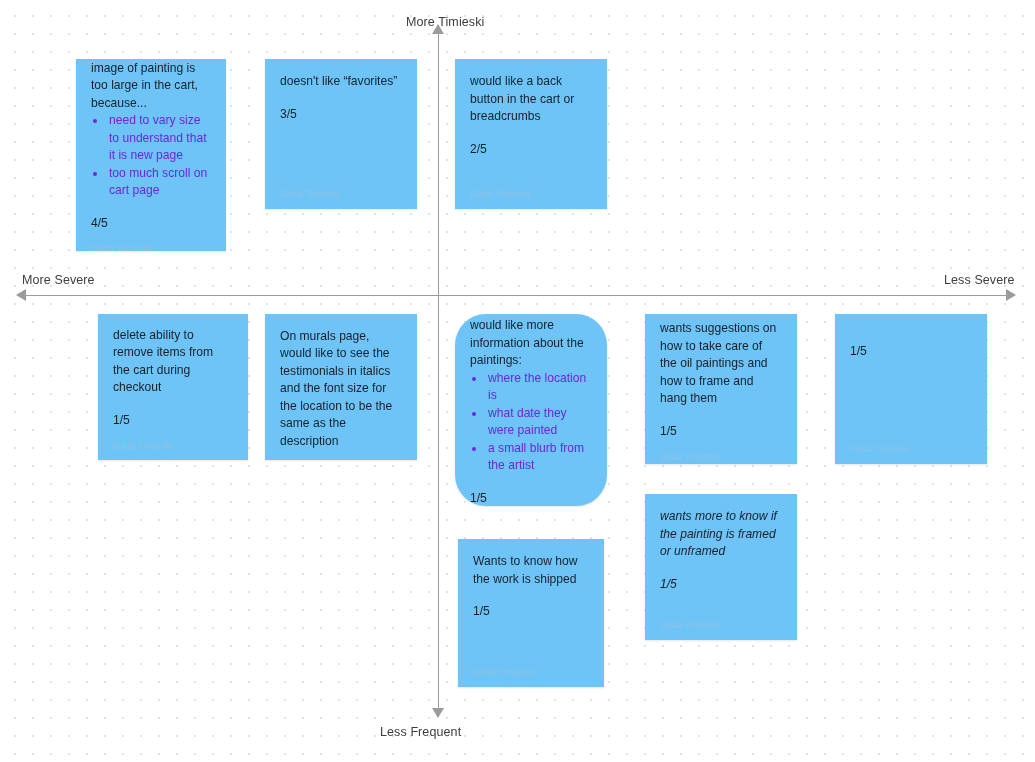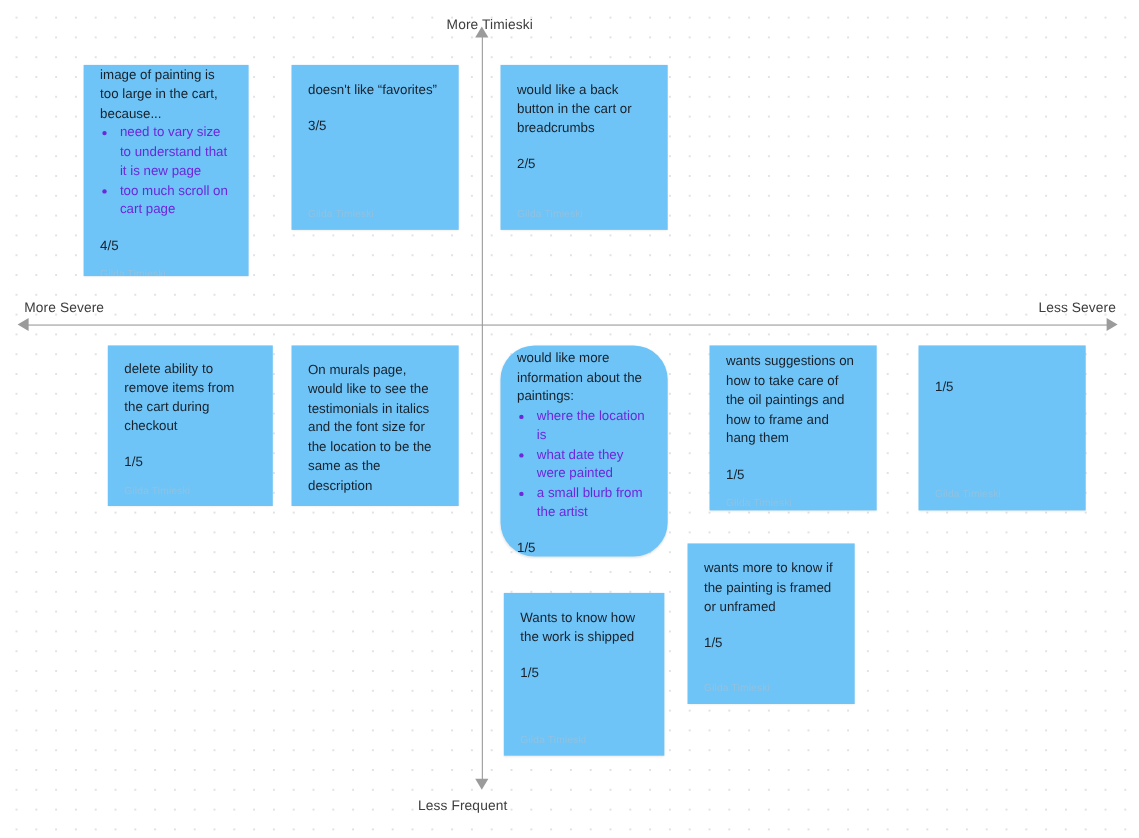--- a/index.html
+++ b/index.html
@@ -180,21 +180,21 @@
       </div>
       <div class="note" style="left: 645px; top: 314px; width: 152px; height: 150px; background: rgb(110, 196, 247);">
         <div class="note-body">wants suggestions on how to take care of the oil paintings and how to frame and hang them</div>
         <div class="note-score">1/5</div>
         <div class="note-author">Gilda Timieski</div>
       </div>
       <div class="note" style="left: 835px; top: 314px; width: 152px; height: 150px; background: rgb(110, 196, 247);">
         <div class="note-score">1/5</div>
         <div class="note-author">Gilda Timieski</div>
       </div>
-      <div class="note" style="left: 625px; top: 494px; width: 152px; height: 146px; background: rgb(110, 196, 247);">
+      <div class="note" style="left: 645px; top: 494px; width: 152px; height: 146px; background: rgb(110, 196, 247); font-style: italic;">
         <div class="note-body">wants more to know if the painting is framed or unframed</div>
         <div class="note-score">1/5</div>
         <div class="note-author">Gilda Timieski</div>
       </div>
       <div class="note" style="left: 458px; top: 539px; width: 146px; height: 148px; background: rgb(110, 196, 247);">
         <div class="note-body">Wants to know how the work is shipped</div>
         <div class="note-score">1/5</div>
         <div class="note-author">Gilda Timieski</div>
       </div>
     </div>

